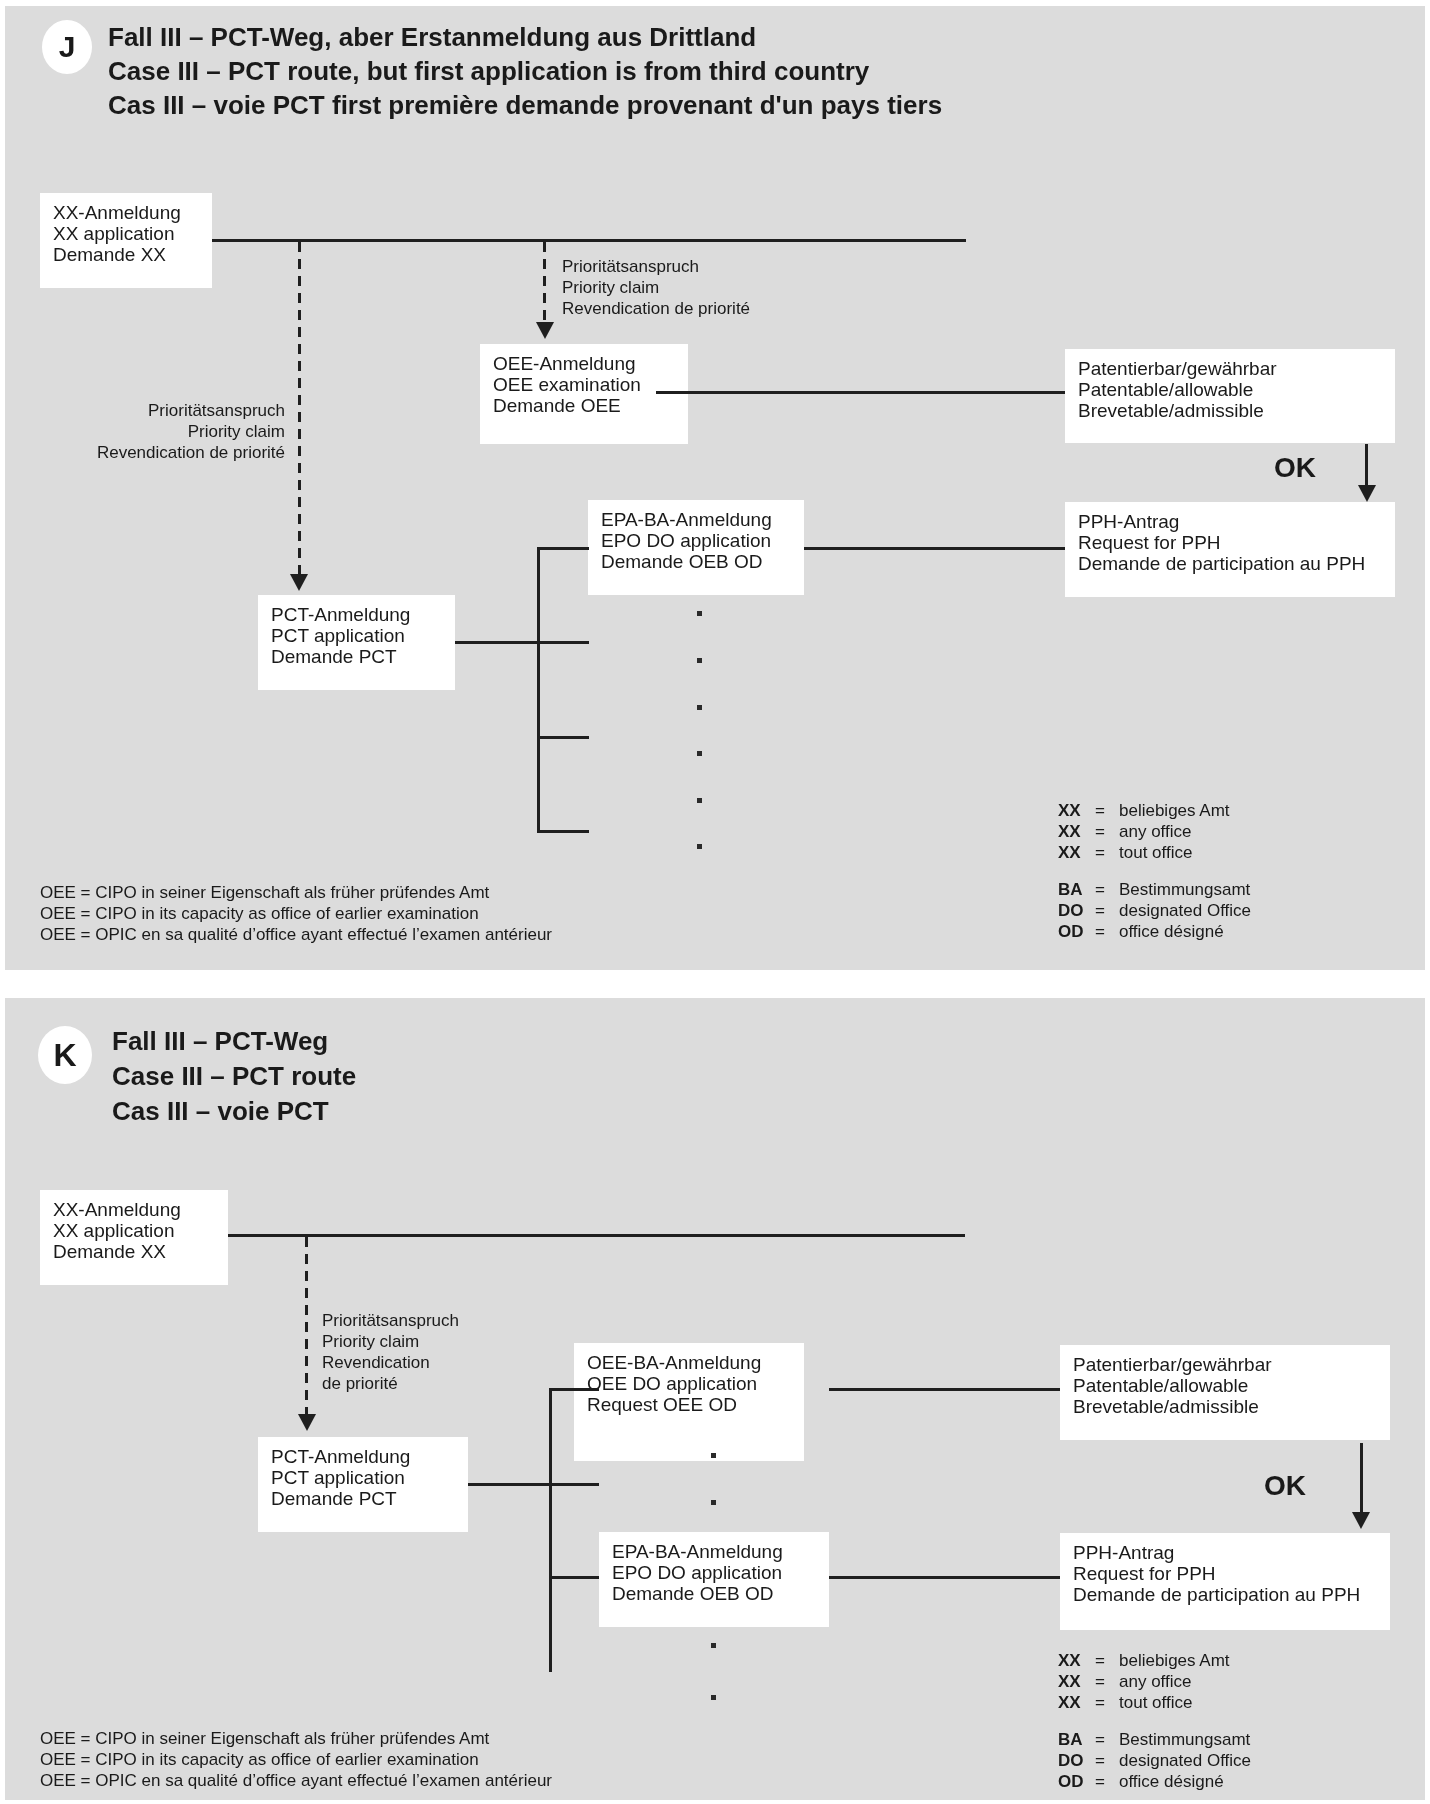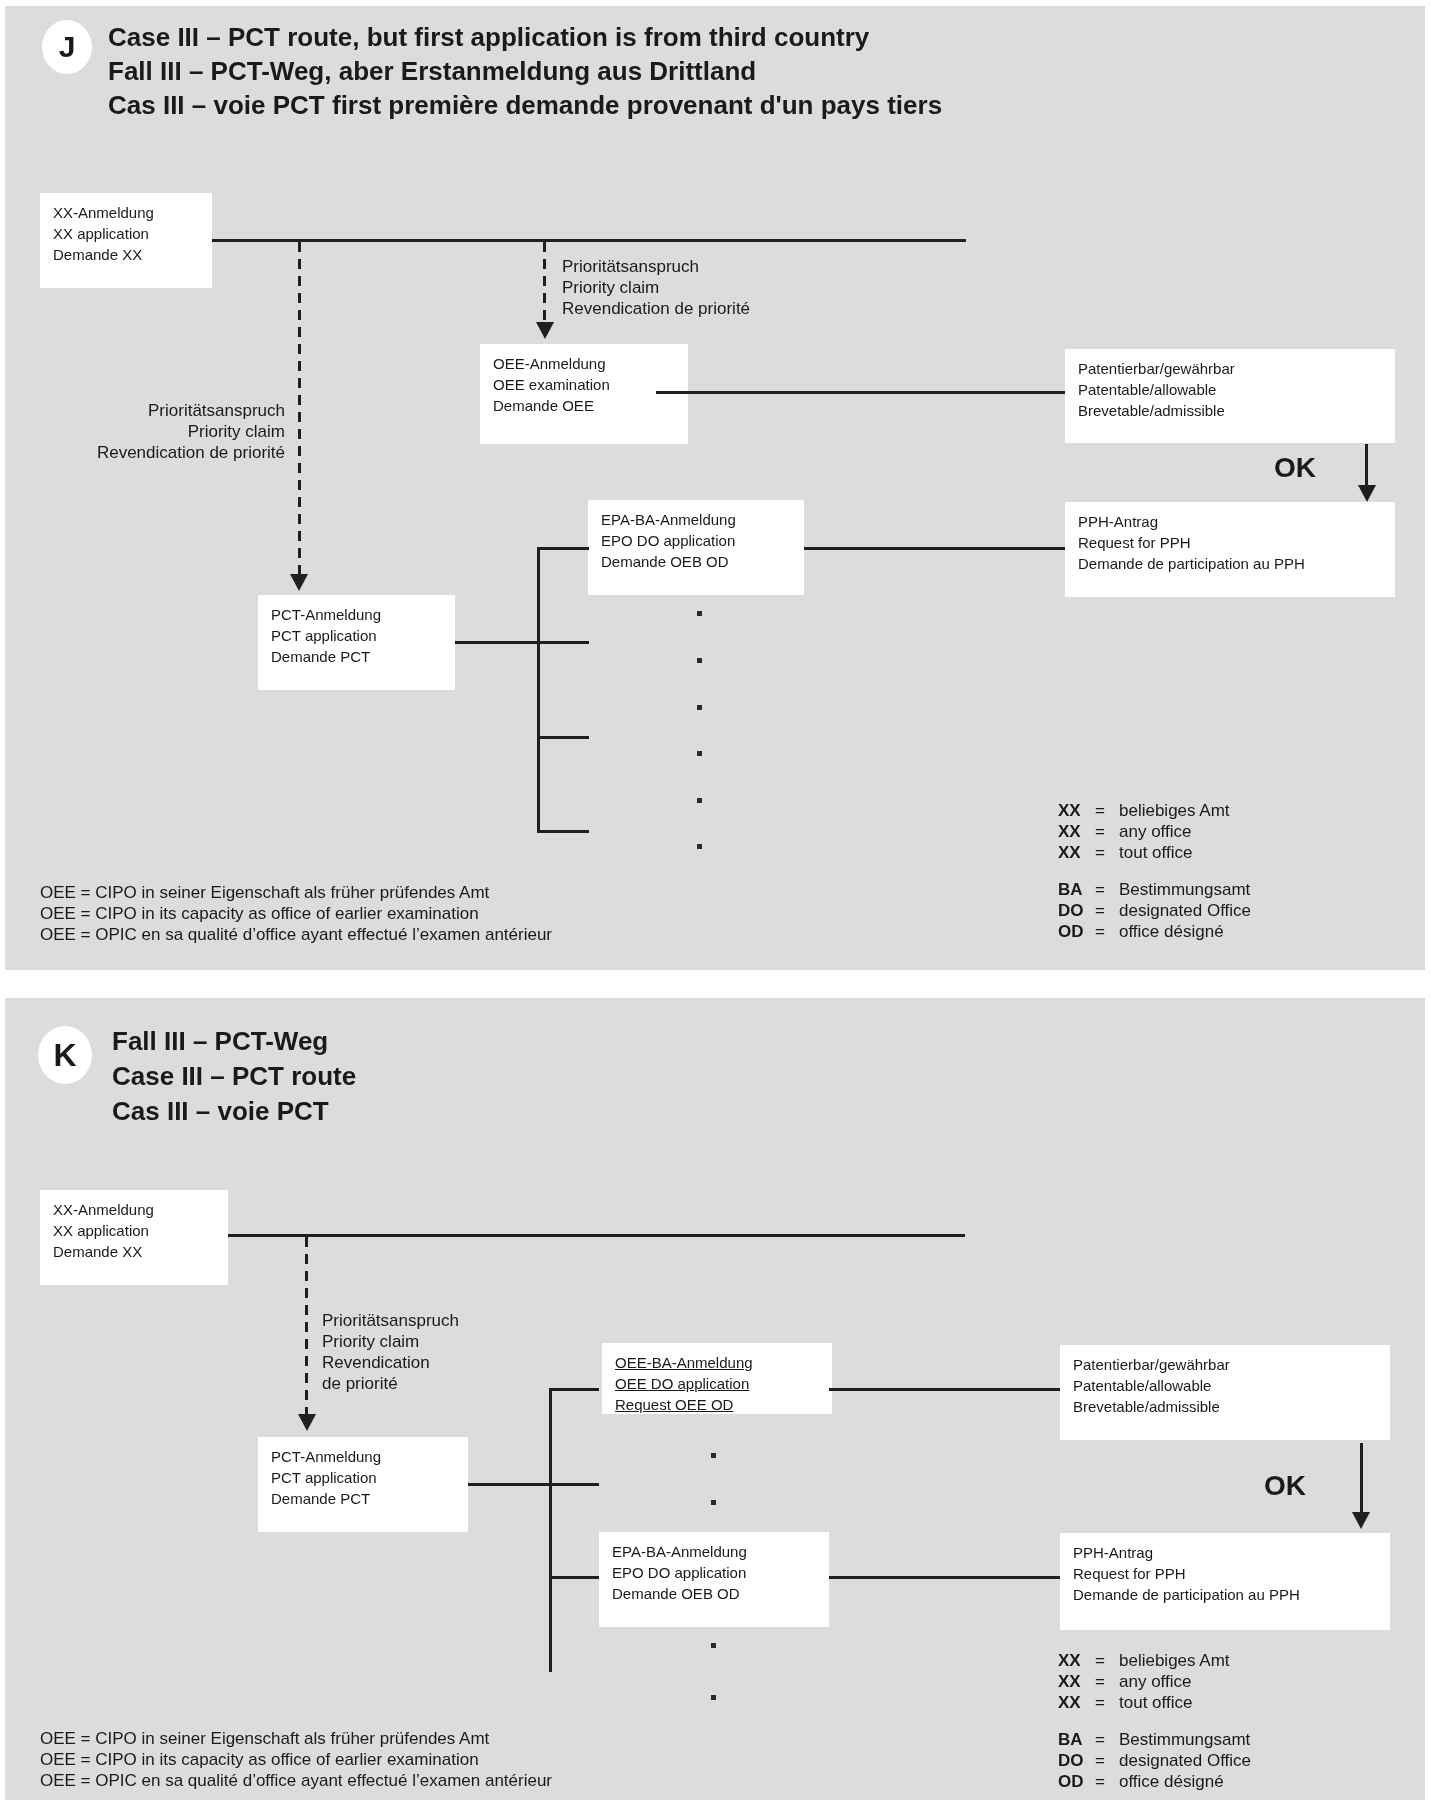--- a/index.html
+++ b/index.html
@@ -8,21 +8,21 @@
     font-family:"Liberation Sans", sans-serif; color:#1a1a1a; overflow:hidden;
   }
   .panel { position:absolute; background:#dcdcdc; }
   .badge {
     position:absolute; background:#ffffff; border-radius:50%;
     display:flex; align-items:center; justify-content:center;
     font-weight:bold; color:#1a1a1a;
   }
   .title { position:absolute; font-weight:bold; font-size:26px; line-height:34px; white-space:nowrap; }
   .node { position:absolute; background:#ffffff; box-sizing:border-box; padding:9px 6px 0 13px; }
-  .bl { font-size:15px; line-height:21px; white-space:nowrap; }
+  .bl { font-size:19px; line-height:21px; white-space:nowrap; }
   .hline, .vline { position:absolute; background:#1f1f1f; }
   .dashv {
     position:absolute; width:3px;
     background:repeating-linear-gradient(to bottom, #1f1f1f 0px, #1f1f1f 10px, rgba(0,0,0,0) 10px, rgba(0,0,0,0) 17px);
   }
   .ah-down {
     position:absolute; width:0; height:0;
     border-left:9px solid transparent; border-right:9px solid transparent;
     border-top:17px solid #1f1f1f;
   }
@@ -40,22 +40,22 @@
 <body>
 
 <div class="canvas">
 
   <div class="panel" style="left:5px; top:6px; width:1420px; height:964px;"></div>
 
   <div class="badge" style="left:42px; top:20px; width:50px; height:54px; font-size:30px;">
     <span>J</span>
   </div>
   <div class="title" style="left:108px; top:20px;">
+    <div>Fall III – PCT-Weg, aber Erstanmeldung aus Drittland</div>
     <div>Case III – PCT route, but first application is from third country</div>
-    <div>Fall III – PCT-Weg, aber Erstanmeldung aus Drittland</div>
     <div>Cas III – voie PCT first première demande provenant d'un pays tiers</div>
   </div>
 
   <div class="node" style="left:40px; top:193px; width:172px; height:95px;">
     <div class="bl">XX-Anmeldung</div>
     <div class="bl">XX application</div>
     <div class="bl">Demande XX</div>
   </div>
   <div class="node" style="left:480px; top:344px; width:208px; height:100px;">
     <div class="bl">OEE-Anmeldung</div>
@@ -172,21 +172,21 @@
   <div class="node" style="left:40px; top:1190px; width:188px; height:95px;">
     <div class="bl">XX-Anmeldung</div>
     <div class="bl">XX application</div>
     <div class="bl">Demande XX</div>
   </div>
   <div class="node" style="left:258px; top:1437px; width:210px; height:95px;">
     <div class="bl">PCT-Anmeldung</div>
     <div class="bl">PCT application</div>
     <div class="bl">Demande PCT</div>
   </div>
-  <div class="node" style="left:602px; top:1343px; width:230px; height:71px;text-decoration:underline;">
+  <div class="node" style="left:574px; top:1343px; width:230px; height:118px;">
     <div class="bl">OEE-BA-Anmeldung</div>
     <div class="bl">OEE DO application</div>
     <div class="bl">Request OEE OD</div>
   </div>
   <div class="node" style="left:599px; top:1532px; width:230px; height:95px;">
     <div class="bl">EPA-BA-Anmeldung</div>
     <div class="bl">EPO DO application</div>
     <div class="bl">Demande OEB OD</div>
   </div>
   <div class="node" style="left:1060px; top:1345px; width:330px; height:95px;">

